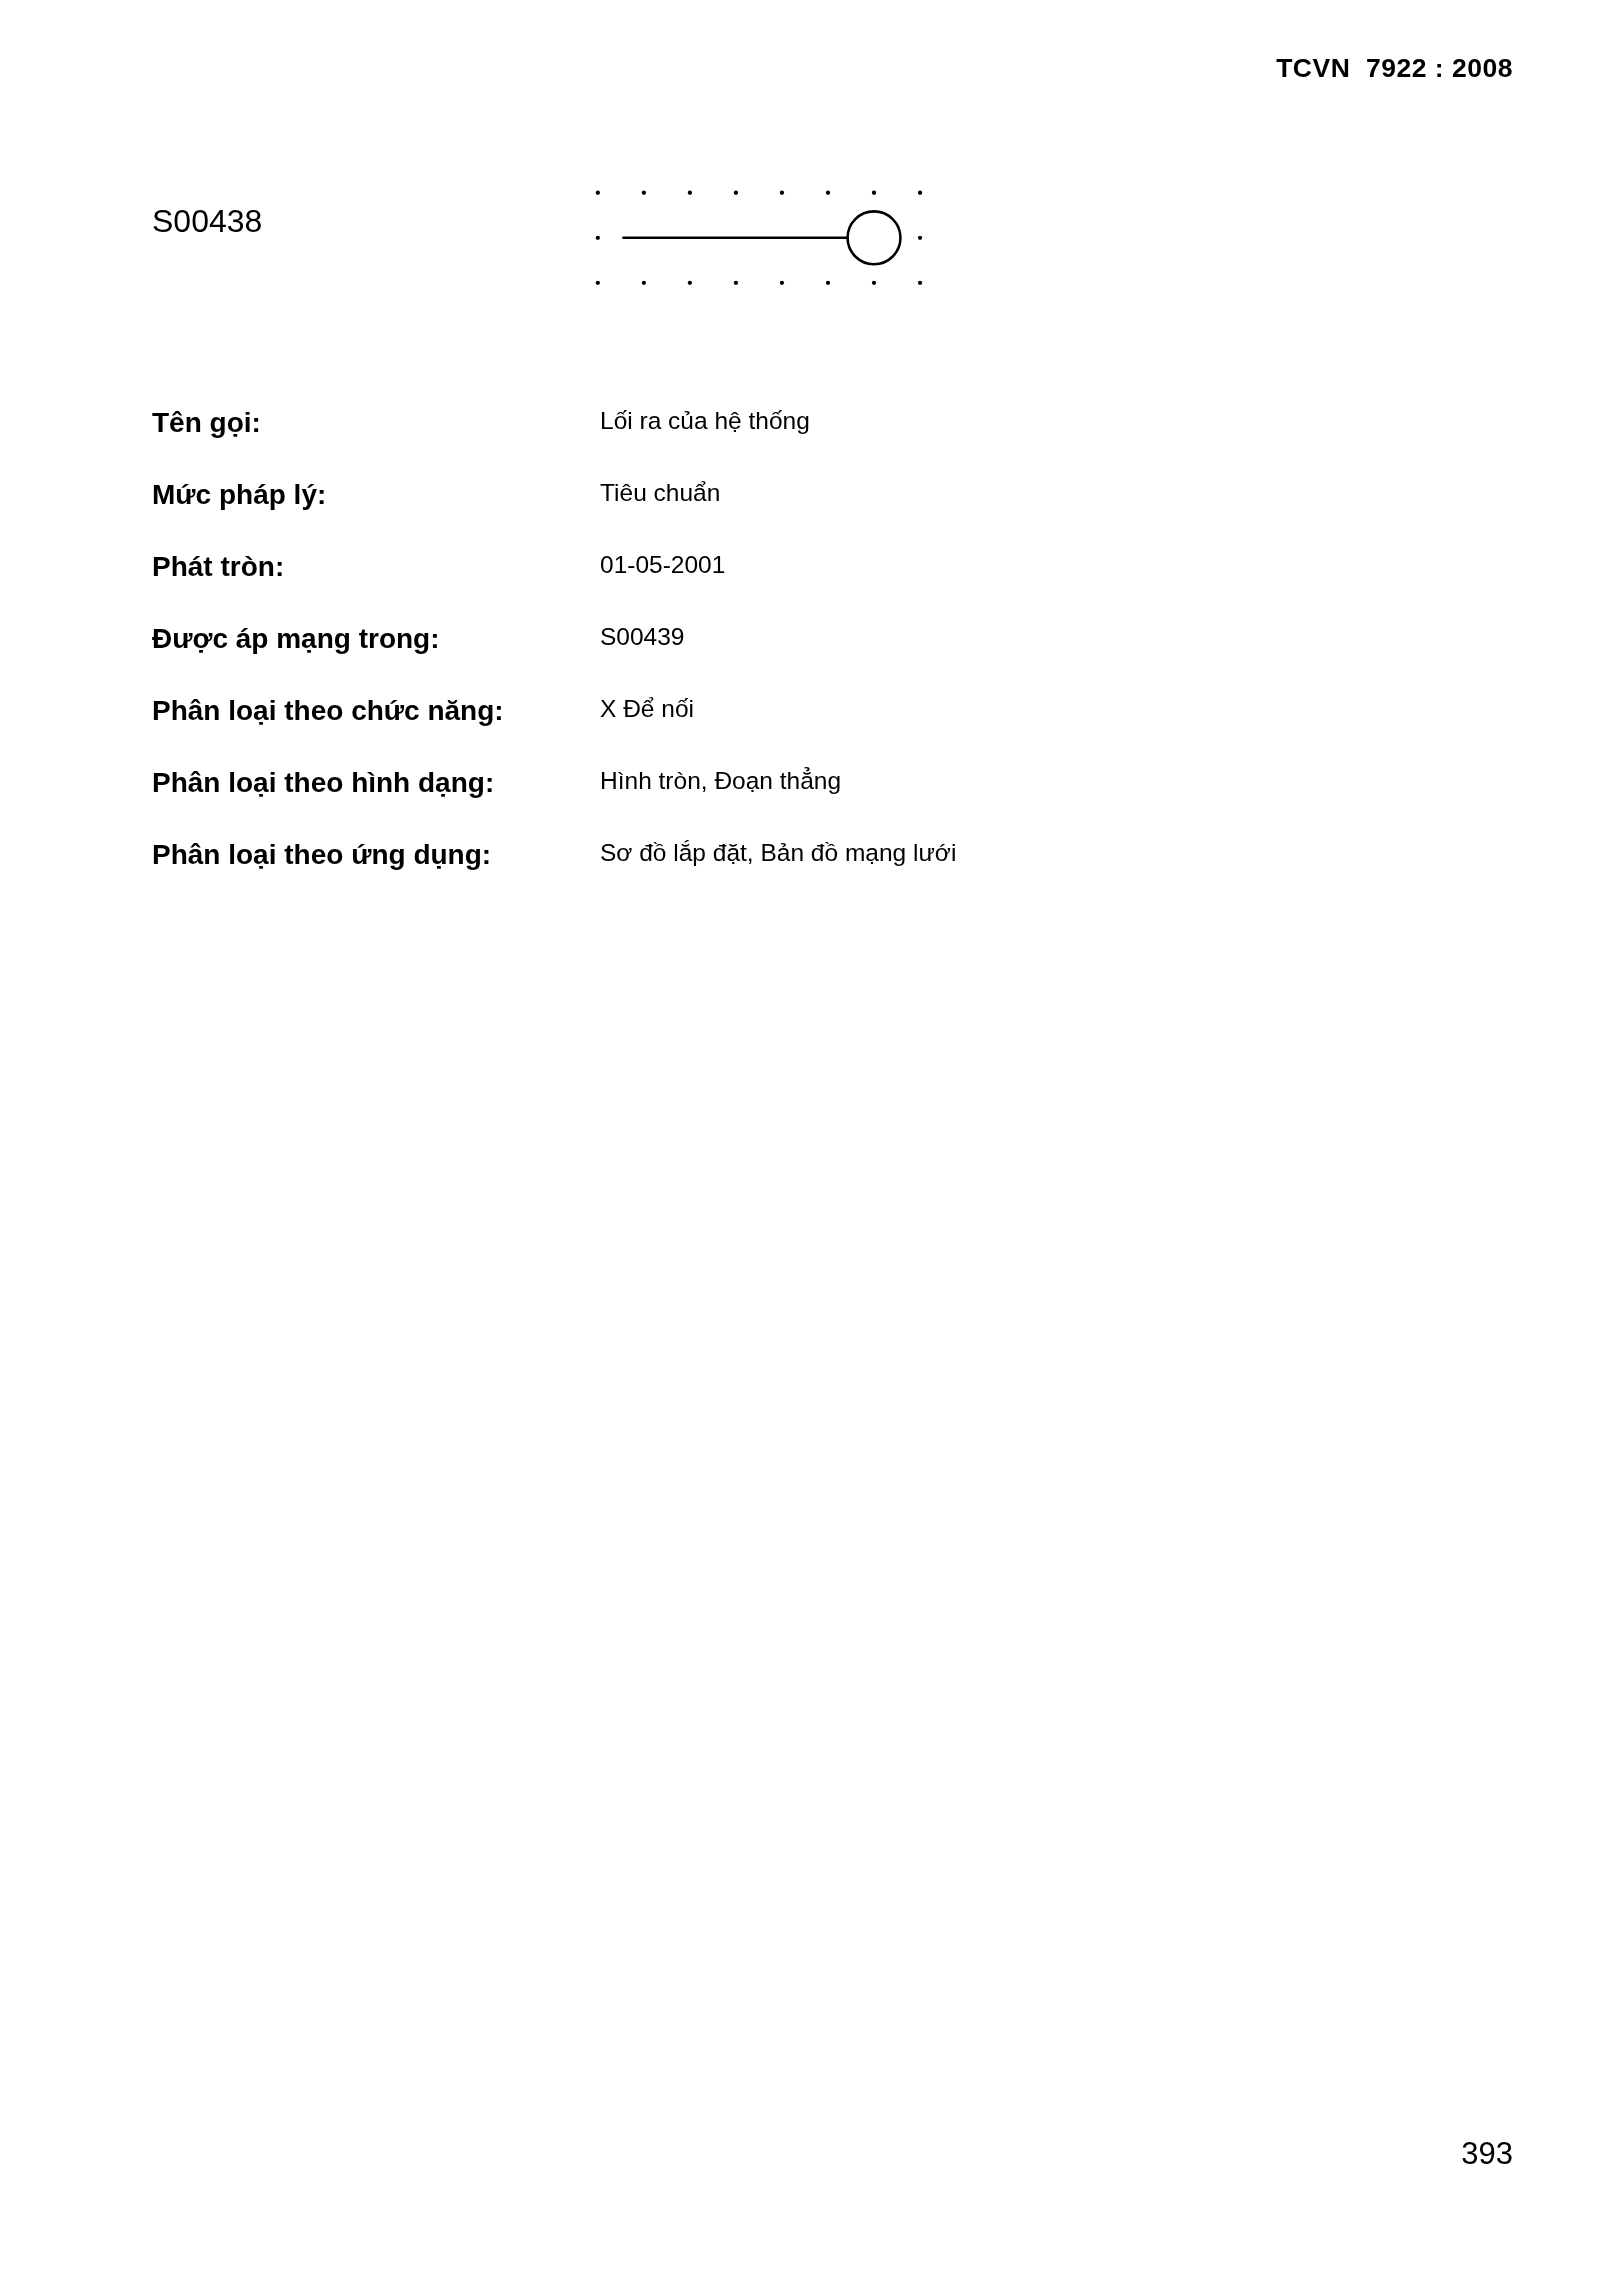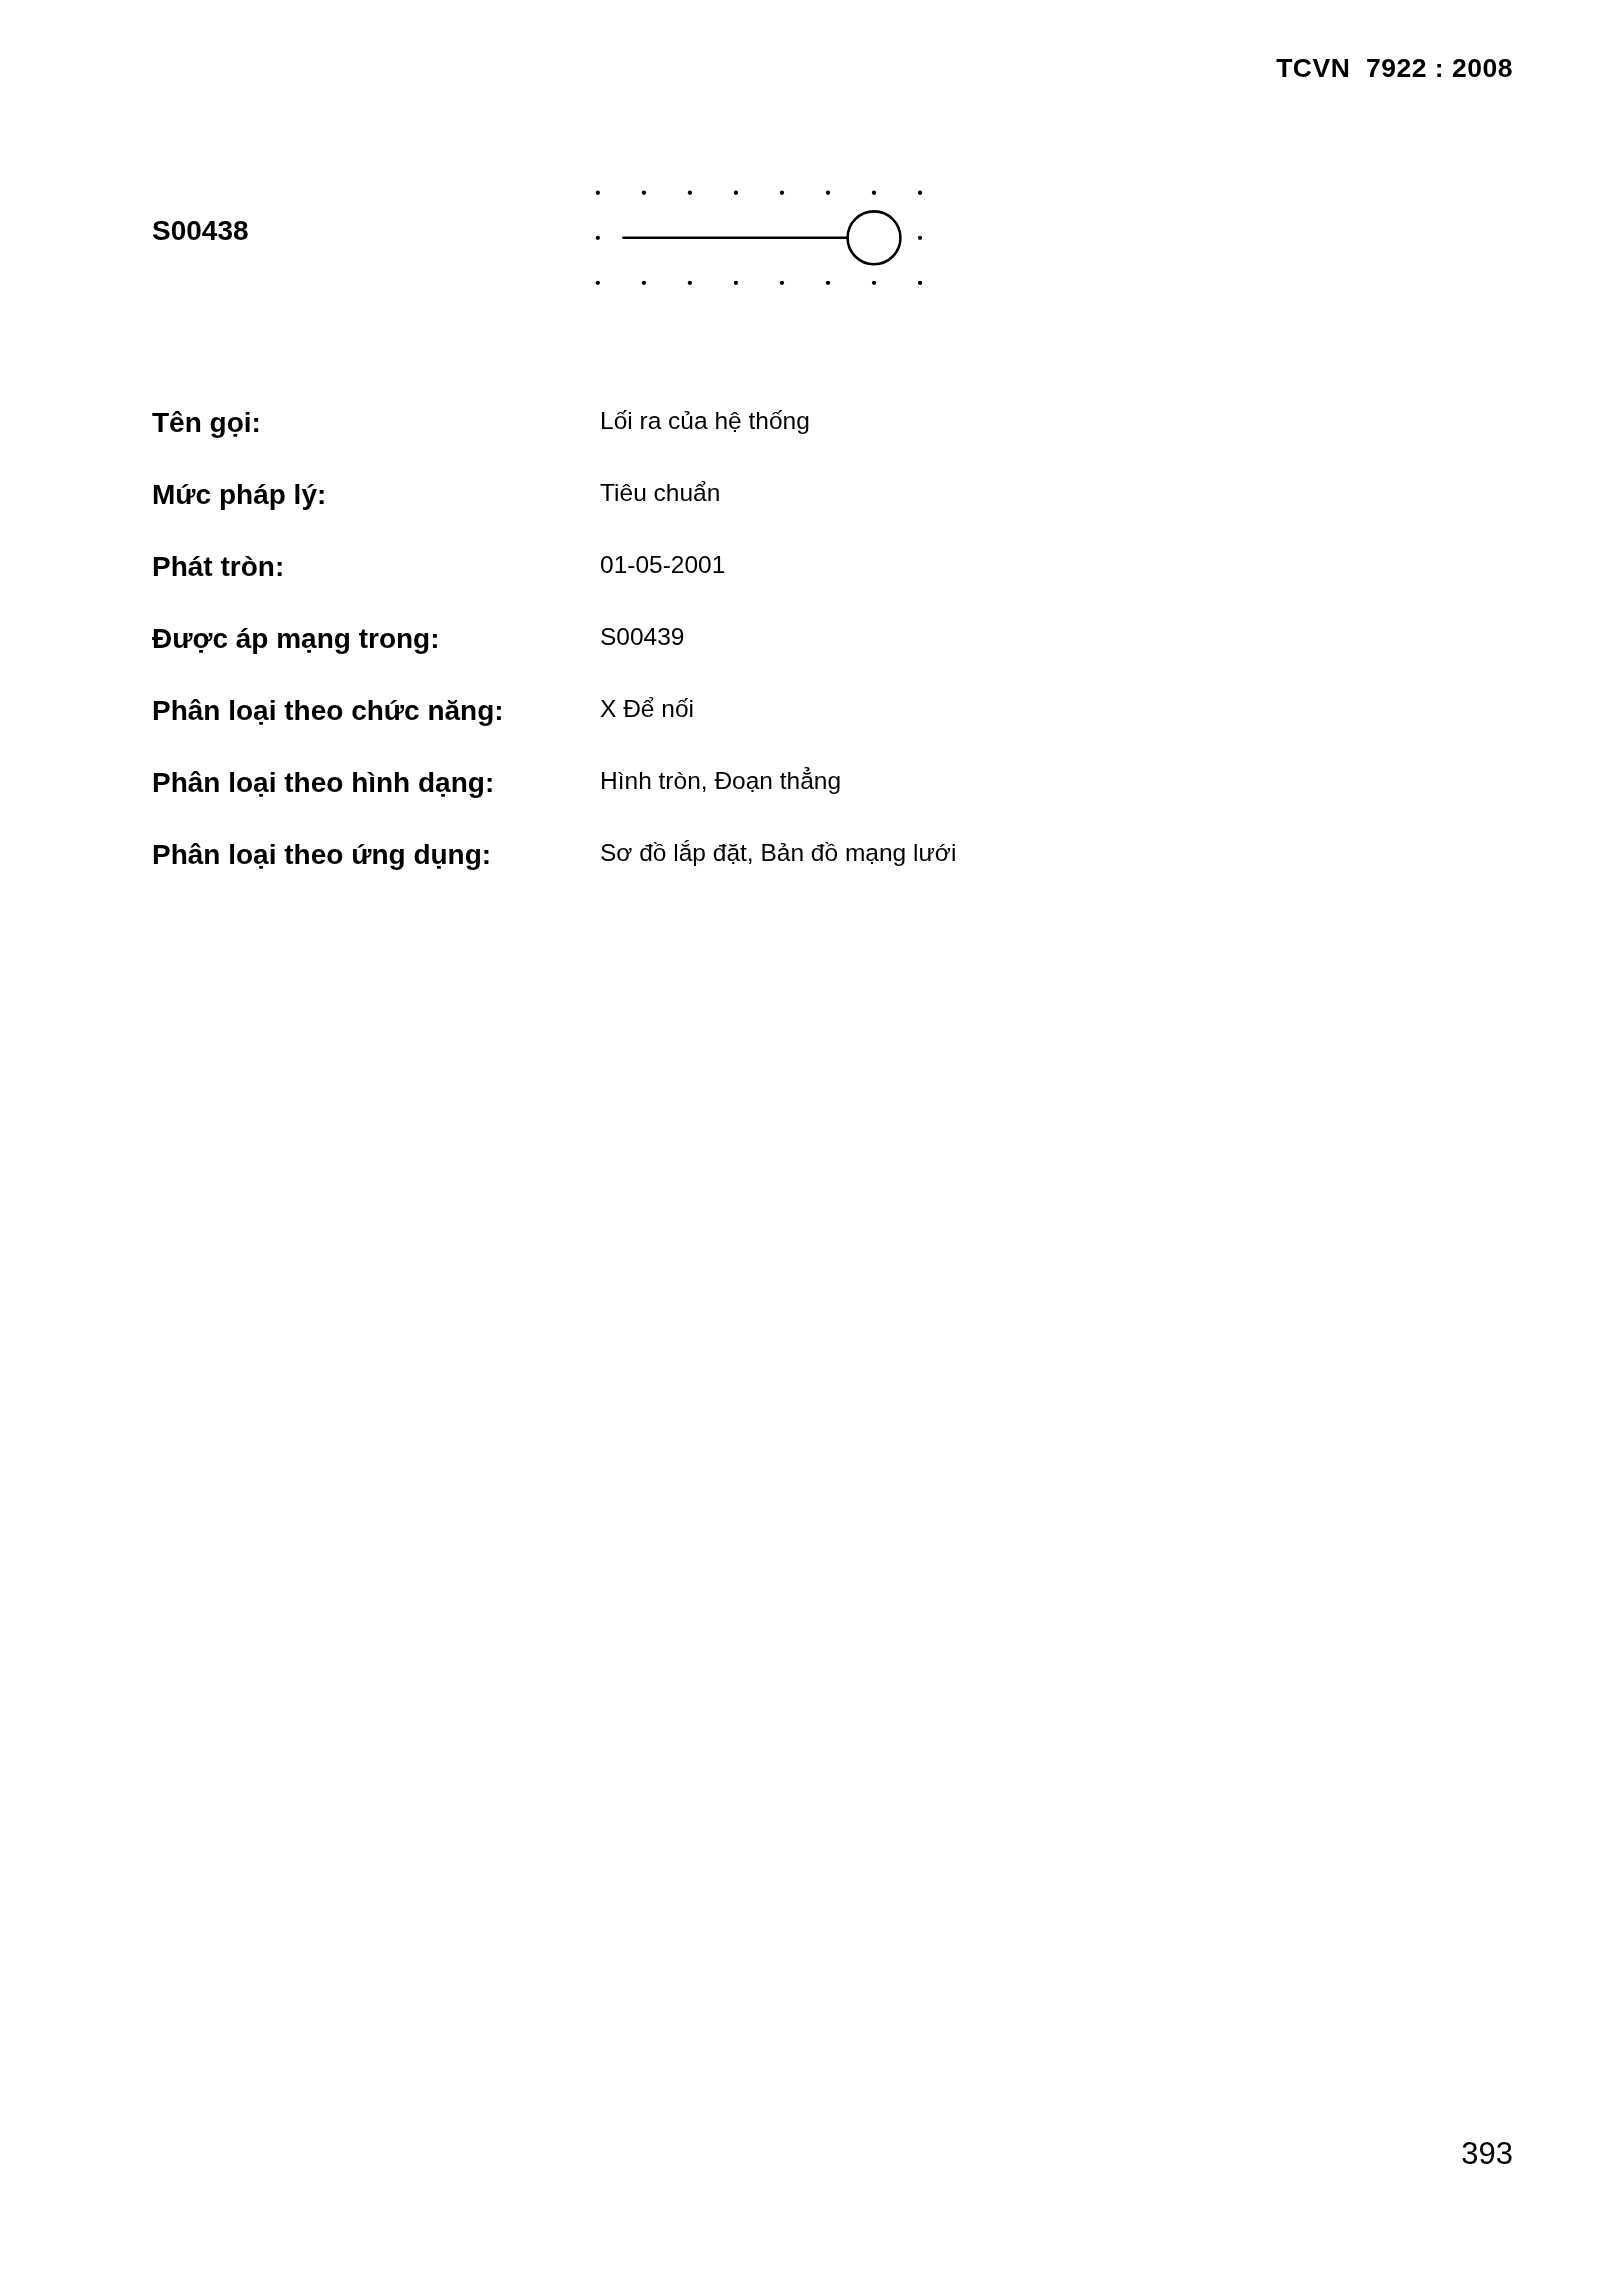--- a/index.html
+++ b/index.html
@@ -22,23 +22,23 @@
     right: 108px;
     font-size: 26.5px;
     font-weight: bold;
     letter-spacing: 0.5px;
     white-space: pre;
     margin-top: 6px;
   }
   .symbol-code {
     position: absolute;
     left: 152px;
-    top: 215px;
-    font-size: 28px;
-    font-weight: bold;
+    top: 203px;
+    font-size: 32px;
+    font-weight: normal;
   }
   .symbol-box {
     position: absolute;
     left: 588px;
     top: 181px;
     width: 431px;
     height: 142px;
   }
   .fields {
     position: absolute;

